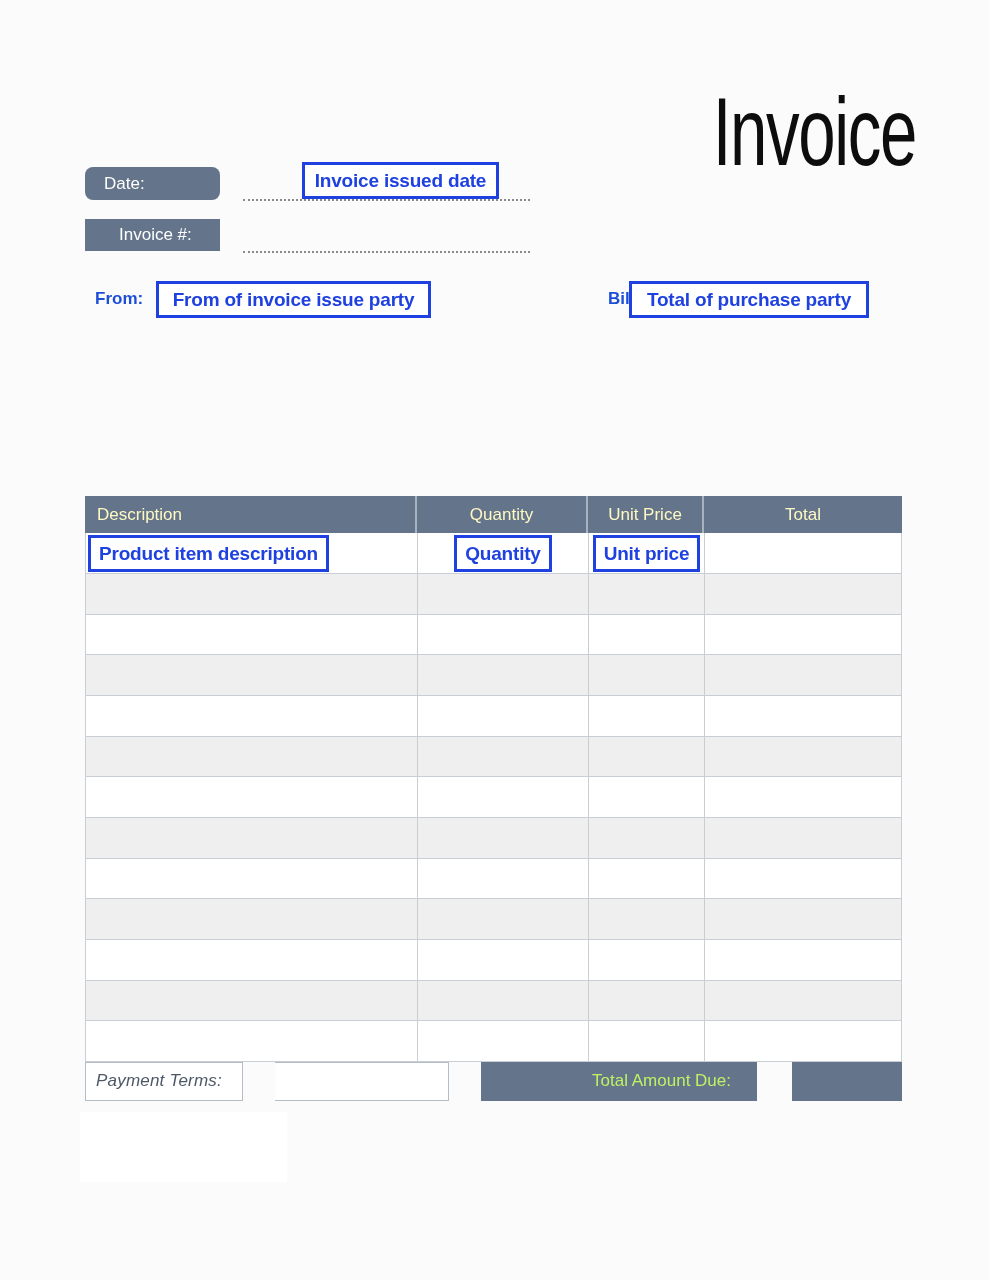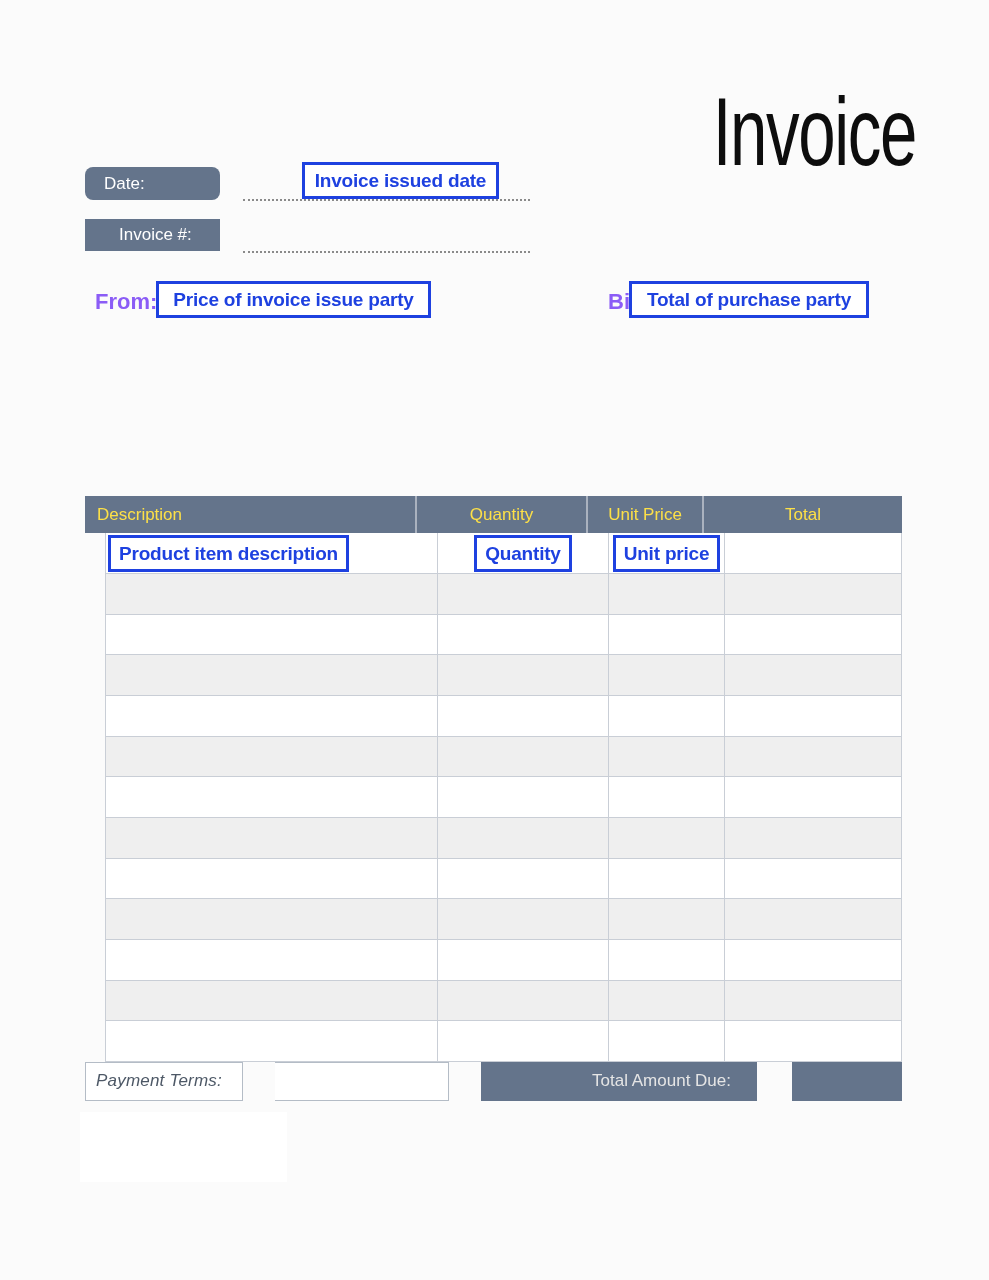--- a/index.html
+++ b/index.html
@@ -70,40 +70,40 @@
     white-space: nowrap;
     letter-spacing: -0.2px;
   }
   .date-value { left: 280px; top: 162px; width: 197px; height: 37px; margin-left: 22px; }
   .from-value { left: 156px; top: 281px; width: 275px; height: 37px; }
   .billto-value { left: 629px; top: 281px; width: 240px; height: 37px; }
 
   
   .party-label {
     position: absolute;
-    color: #8b5cf6;
-    font-size: 22px;
+    color: #1d4ed8;
+    font-size: 17px;
     font-weight: 700;
     top: 289px;
   }
   .from-label { left: 95px; }
   .billto-label { left: 568px; margin-left: 40px; }
 
   
   .invoice-table {
     position: absolute;
     left: 85px;
     top: 496px;
     width: 817px;
   }
   .t-header {
     display: flex;
     height: 37px;
     background: var(--slate, #64748b);
-    color: #fde047;
+    color: #fef9c3;
     font-size: 17px;
     align-items: stretch;
   }
   .t-header .h-cell {
     display: flex;
     align-items: center;
     justify-content: center;
   }
   .t-header .h-cell.c0 { justify-content: flex-start; padding-left: 12px; }
   .t-header .h-cell.c0,
@@ -111,21 +111,20 @@
   .t-header .h-cell.c2 { border-right: 2px solid rgba(255,255,255,0.45); }
 
   .c0 { width: 332px; }
   .c1 { width: 171px; }
   .c2 { width: 116px; }
   .c3 { flex: 1; }
 
   .t-body {
     border-left: 1px solid var(--grid, #c9ced6);
     border-right: 1px solid var(--grid, #c9ced6);
-    margin-left: 20px;
   }
   .t-row {
     display: flex;
     height: 40.67px;
     background: #ffffff;
     border-bottom: 1px solid var(--grid, #c9ced6);
   }
   .t-row.alt { background: var(--alt, #efefef); }
   .t-cell { height: 100%; }
   .t-cell.c0, .t-cell.c1, .t-cell.c2 { border-right: 1px solid var(--grid, #c9ced6); }
@@ -167,21 +166,21 @@
   }
   .f-terms-value {
     width: 174px;
     background: #ffffff;
     border: 1px solid #b4bcc6;
     border-left: none;
   }
   .f-due-label {
     width: 279px;
     background: var(--slate, #64748b);
-    color: #e5e5e5;
+    color: #bef264;
     display: flex;
     align-items: center;
     justify-content: flex-end;
     padding-right: 26px;
     border-right: 3px solid #fbfbfb;
   }
   .f-due-value {
     flex: 1;
     background: var(--slate, #64748b);
   }
@@ -211,21 +210,21 @@
   </div>
   <div class="dotted-line dotted-1"></div>
 
   <div class="slate-label invno-label">
     <span>Invoice #:</span>
   </div>
   <div class="dotted-line dotted-2"></div>
 
   <div class="party-label from-label">From:</div>
   <div class="blue-box from-value">
-    <span>Price of invoice issue party</span>
+    <span>From of invoice issue party</span>
   </div>
 
   <div class="party-label billto-label">Bill To:</div>
   <div class="blue-box billto-value">
     <span>Total of purchase party</span>
   </div>
 
   <div class="invoice-table">
 
     <div class="t-header">

